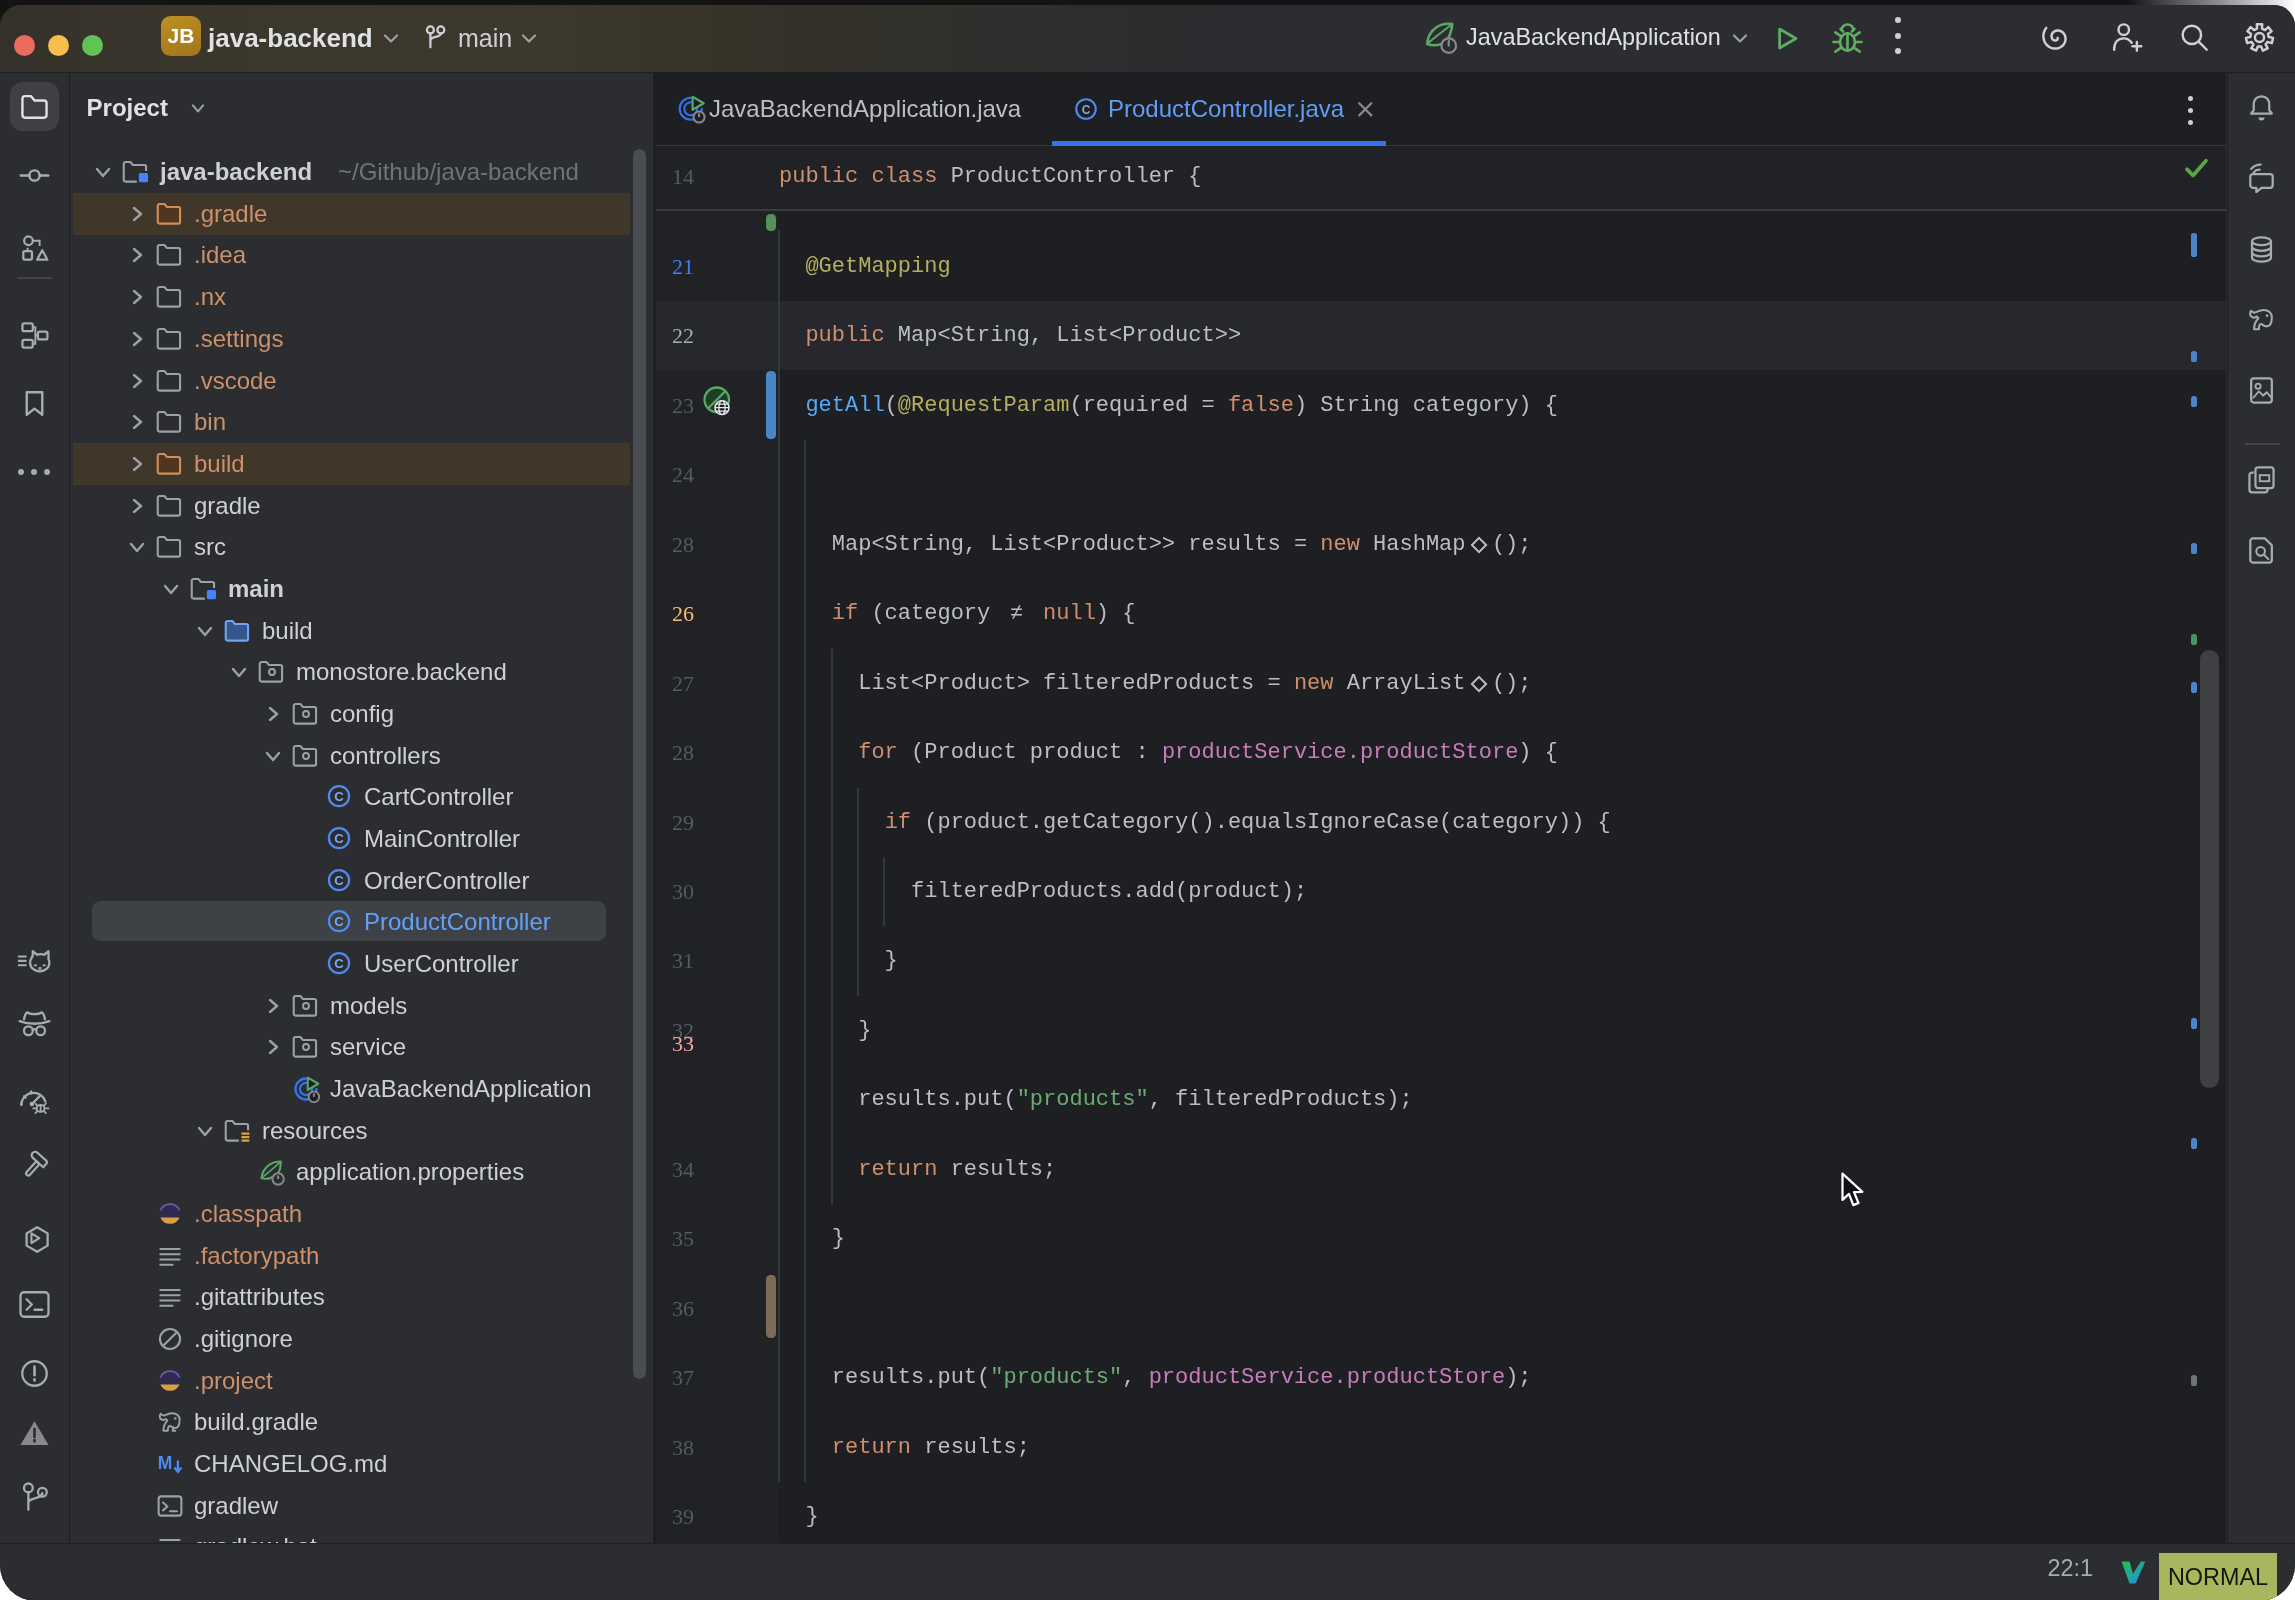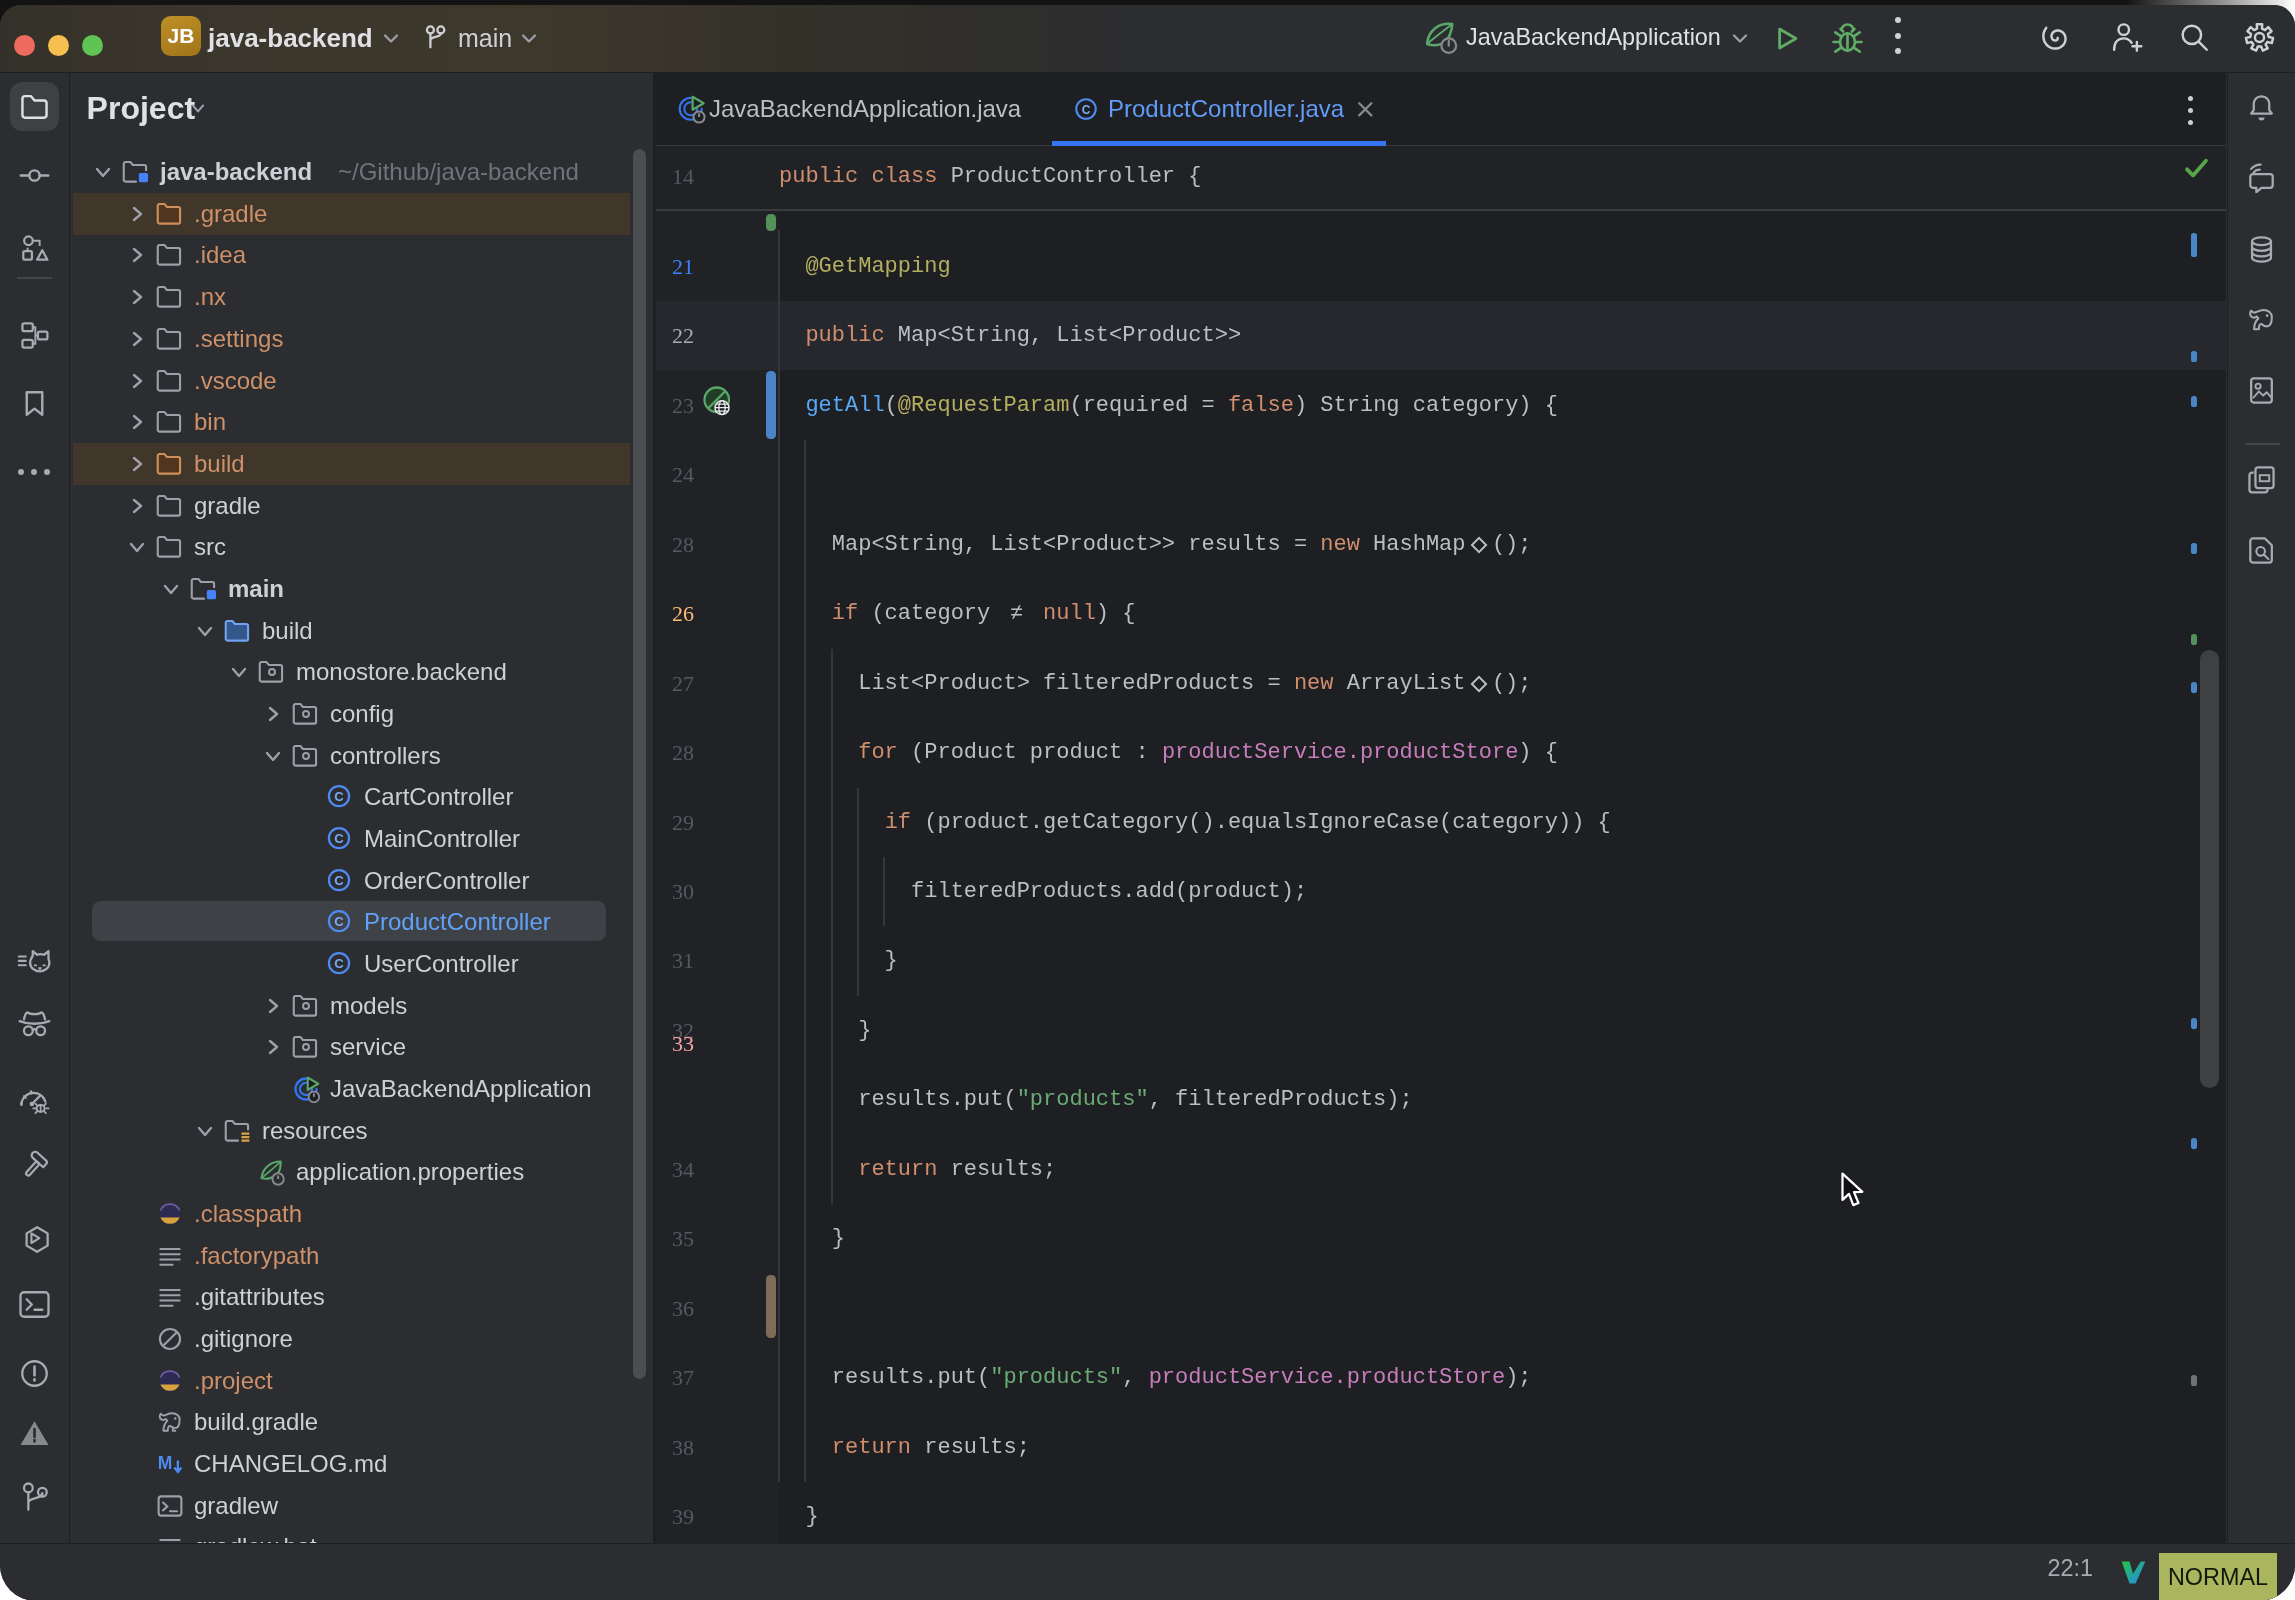--- a/index.html
+++ b/index.html
@@ -180,21 +180,21 @@
       <path d="M20 6 L36 33 H4 Z" fill="#87898E"></path>
       <path d="M20 15 v9 M20 27.5 v1.5" stroke="#2B2D30" stroke-width="3" stroke-linecap="round"></path>
     </svg>
     <svg class="abs" style="left:17.4px;top:1407px" width="35" height="35" viewBox="0 0 40 40">
       <circle cx="13" cy="9" r="5" fill="none" stroke="#A8ABB2" stroke-width="2.6"></circle>
       <circle cx="29" cy="14" r="5" fill="none" stroke="#A8ABB2" stroke-width="2.6"></circle>
       <path d="M13 14 v20 M13 26 c0 -7 16 -3 16 -12 v3" fill="none" stroke="#A8ABB2" stroke-width="2.6" stroke-linecap="round"></path>
     </svg>
   </div>
   <div id="ptree">
-    <div class="abs" style="left:15.6px;top:14px;height:42px;line-height:42px;font-size:32px;font-weight:bold;color:#DFE1E5;">Project</div>
+    <div class="abs" style="left:15.6px;top:14px;height:42px;line-height:42px;font-size:24px;font-weight:bold;color:#DFE1E5;">Project</div>
     <svg class="abs" style="left:115px;top:22.6px" viewBox="0 0 28 28" width="24" height="24">
         <path d="M8 11 L14 18 L20 11" fill="none" stroke="#9DA0A8" stroke-width="2.4" stroke-linecap="round" stroke-linejoin="round"></path>
       </svg>
     <div class="trow" style="top:78px">
         <svg class="ch" style="left:18px" viewBox="0 0 28 28" width="24" height="24">
           <path d="M8 11 L14 18 L20 11" fill="none" stroke="#9DA0A8" stroke-width="2.4" stroke-linecap="round" stroke-linejoin="round"></path>
         </svg>
         <svg class="ic" style="left:51px" viewBox="0 0 32 32" width="28" height="28">
           <path d="M2 6.5 a2 2 0 0 1 2 -2 h5.5 l3 3.5 h13 a2 2 0 0 1 2 2 v15 a2 2 0 0 1 -2 2 h-21.5 a2 2 0 0 1 -2 -2 Z" fill="none" stroke="#9DA0A8" stroke-width="2.4" stroke-linejoin="round"></path>
           <rect x="18" y="16" width="13" height="13" rx="3" fill="#4682FA" stroke="#2B2D30" stroke-width="2.5"></rect>

